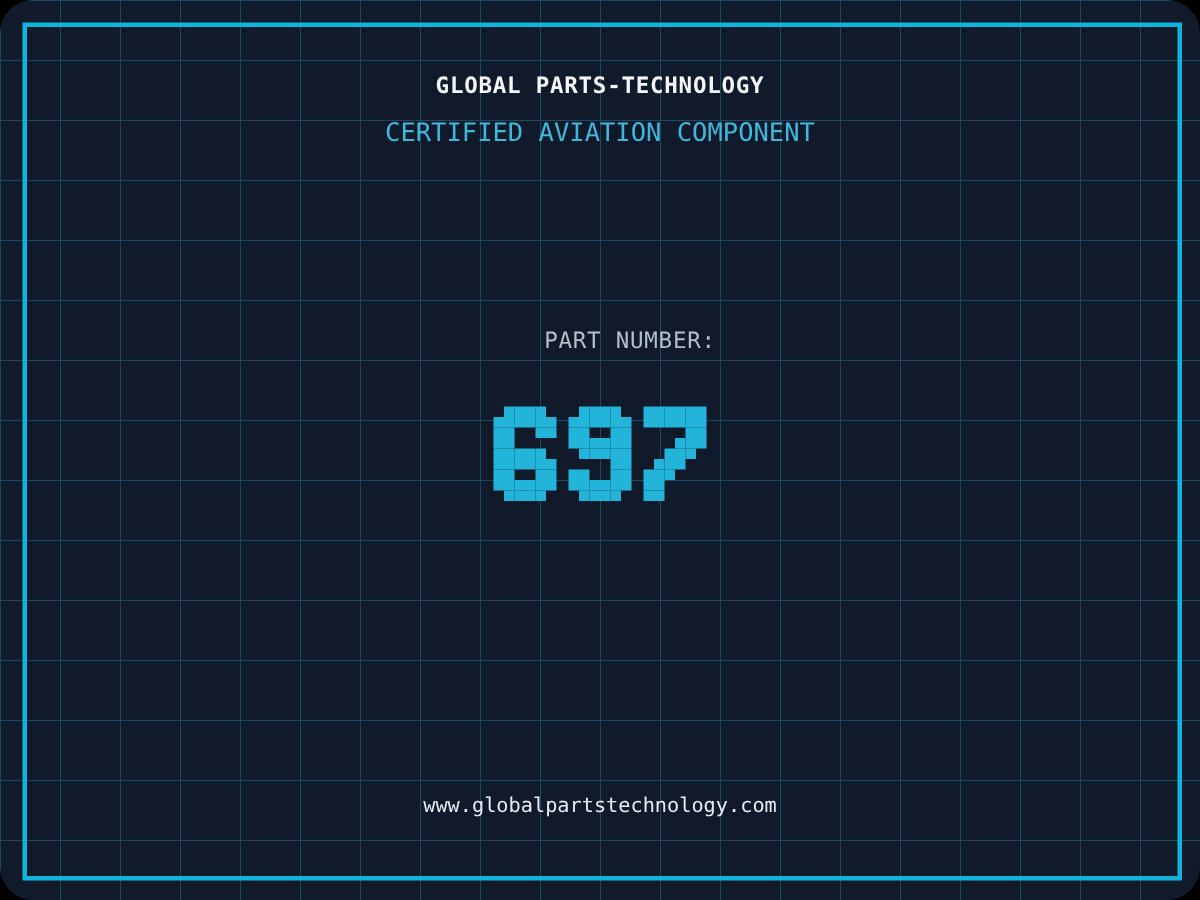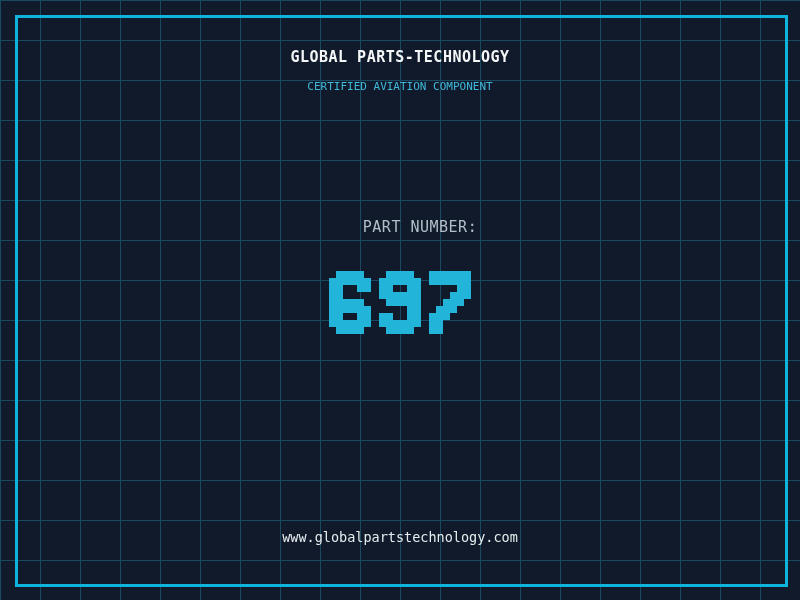--- a/index.html
+++ b/index.html
@@ -16,40 +16,41 @@
   .screen{
     position:relative;
     width:800px;height:600px;
     overflow:hidden;
     background-color:var(--bg);
     background-image:
       linear-gradient(to right, var(--grid) 1px, transparent 1px),
       linear-gradient(to bottom, var(--grid) 1px, transparent 1px);
     background-size:40px 40px;
     font-family:"DejaVu Sans Mono","Liberation Mono",monospace;
+    border-radius:22px;
   }
   .frame{
     position:absolute;
     left:15px;top:15px;right:12px;bottom:13px;
     border:3px solid var(--accent);
     pointer-events:none;
   }
   .centered{
     position:absolute;left:0;width:800px;
     text-align:center;line-height:1;white-space:pre;
   }
   .title{
     top:50px;
     font-size:15px;font-weight:bold;
     color:var(--title);
     letter-spacing:0.5px;
   }
   .subtitle{
     top:81px;
-    font-size:11px;
+    font-size:17px;
     color:var(--subtitle);
   }
   .part-label{
     top:220px;
     font-size:15px;
     color:var(--label);
     letter-spacing:0.5px;
     margin-left:20px;
   }
   .part-value{

